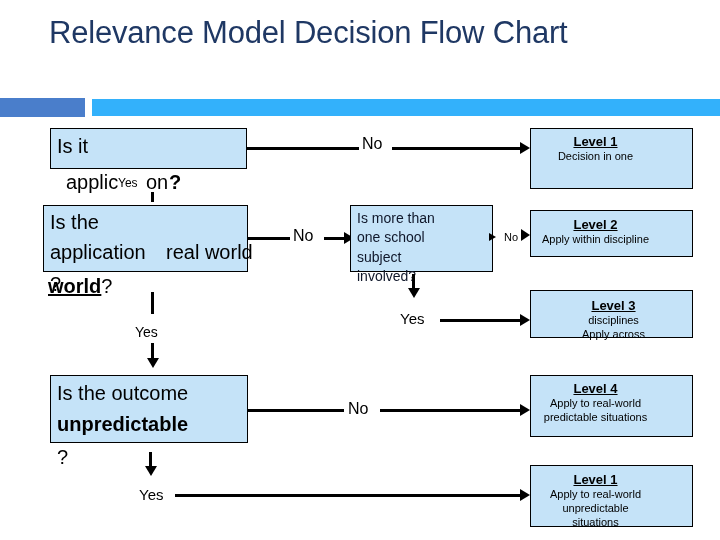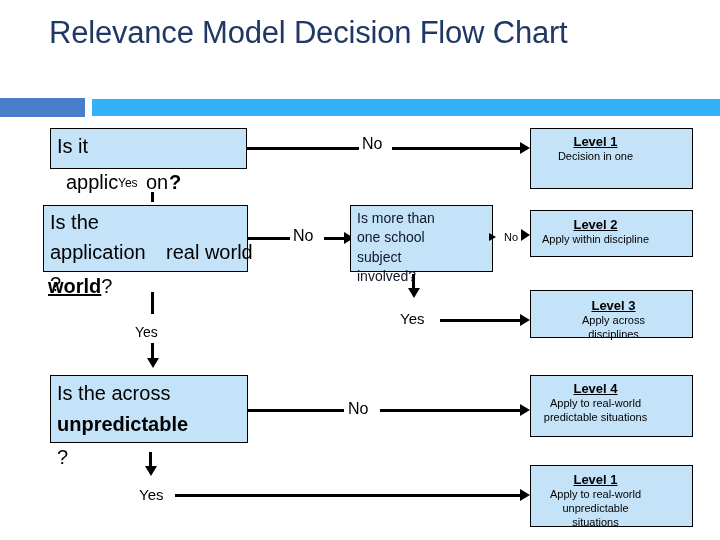--- a/index.html
+++ b/index.html
@@ -172,21 +172,21 @@
 <div class="arrow-right" style="left:521px; top:229px; border-left-width:9px; border-top-width:6px; border-bottom-width:6px;"></div>
 
 <div class="vline" style="left:412px; top:274px; height:16px;"></div>
 <div class="arrow-down" style="left:408px; top:288px;"></div>
 <div style="position:absolute; left:400px; top:311px; font-size:15px; line-height:1; color:#000;">Yes</div>
 <div class="hline" style="left:440px; top:319px; width:82px;"></div>
 <div class="arrow-right" style="left:520px; top:314px;"></div>
 
 <div class="box" style="left:50px; top:375px; width:198px; height:68px;"></div>
 
-<div class="decision-text" style="left:57px; top:381px;">Is the across</div>
+<div class="decision-text" style="left:57px; top:381px;">Is the outcome</div>
 
 <div class="decision-text" style="left:57px; top:412px; font-weight:bold;">unpredictable</div>
 
 <div class="decision-text" style="left:57px; top:445px;">?</div>
 
 <div class="hline" style="left:248px; top:409px; width:96px;"></div>
 <div style="position:absolute; left:348px; top:401px; font-size:16px; line-height:1; color:#000;">No</div>
 <div class="hline" style="left:380px; top:409px; width:142px;"></div>
 <div class="arrow-right" style="left:520px; top:404px;"></div>
 
@@ -204,22 +204,22 @@
 
 <div class="box" style="left:530px; top:210px; width:163px; height:47px;"></div>
 <div class="level-text" style="left:530px; top:217px;">
   <span class="level-box-title">Level 2</span>
   <span class="level-box-sub">Apply within discipline</span>
 </div>
 
 <div class="box" style="left:530px; top:290px; width:163px; height:48px;"></div>
 <div class="level-text" style="left:548px; top:298px;">
   <span class="level-box-title">Level 3</span>
+  <span class="level-box-sub">disciplines</span>
   <span class="level-box-sub">Apply across</span>
-  <span class="level-box-sub">disciplines</span>
 </div>
 
 <div class="box" style="left:530px; top:375px; width:163px; height:62px;"></div>
 <div class="level-text" style="left:530px; top:381px;">
   <span class="level-box-title">Level 4</span>
   <span class="level-box-sub">Apply to real-world</span>
   <span class="level-box-sub">predictable situations</span>
 </div>
 
 <div class="box" style="left:530px; top:465px; width:163px; height:62px;"></div>

